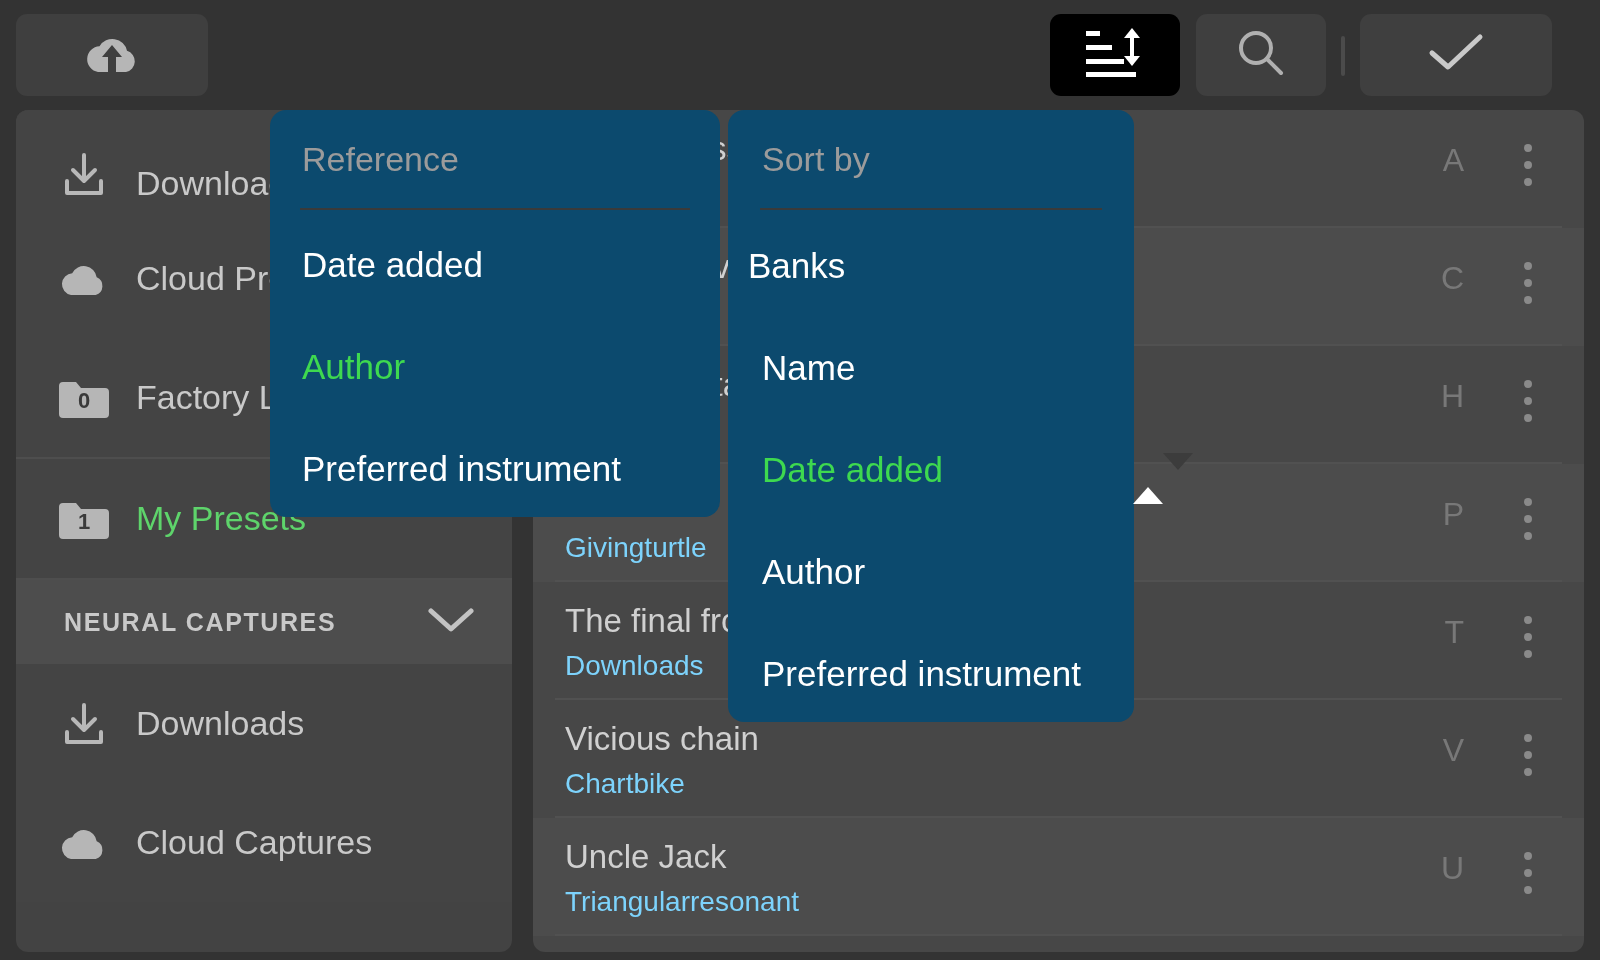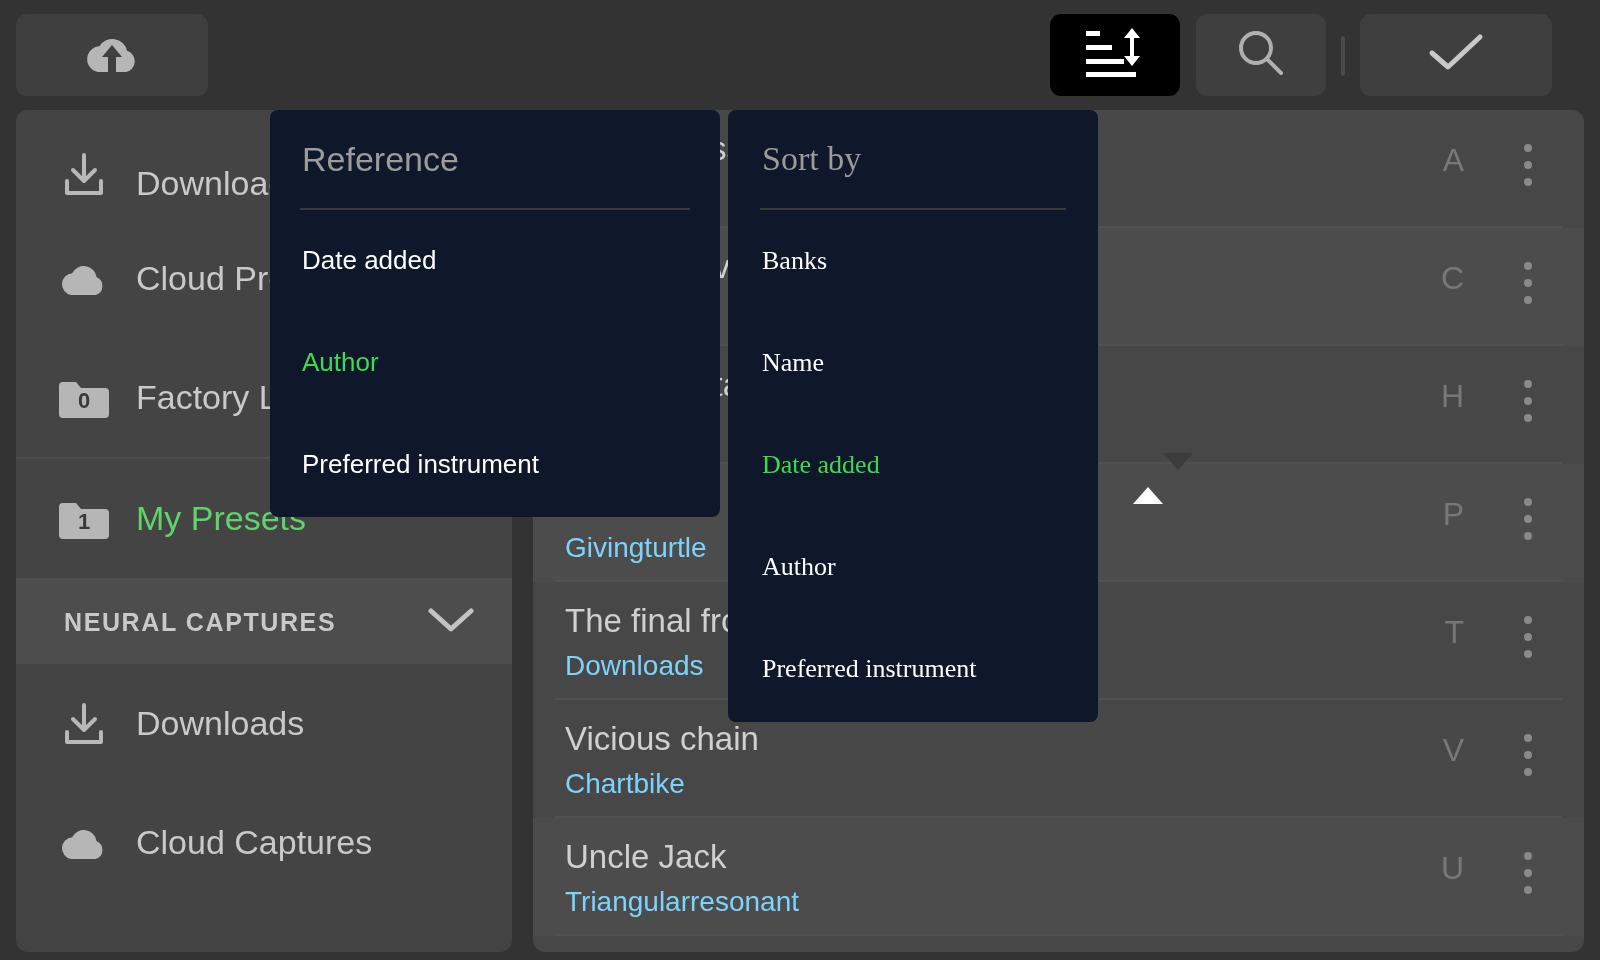--- a/index.html
+++ b/index.html
@@ -63,26 +63,26 @@
   .list-row{position:relative;height:118px;box-sizing:border-box;}
   .list-row.alt{background:#4c4c4c;}
   .lr-name{position:absolute;left:32px;top:20px;font-size:33px;color:#d0d0d0;white-space:nowrap;}
   .lr-auth{position:absolute;left:32px;top:68px;font-size:28px;color:#7dd3fc;white-space:nowrap;}
   .lr-letter{position:absolute;right:120px;top:32px;font-size:32px;color:#787878;}
   .lr-kebab{position:absolute;right:52px;top:34px;width:8px;}
   .lr-kebab i{display:block;width:8px;height:8px;border-radius:50%;background:#8a8a8a;margin-bottom:9px;}
   .row-sep{position:absolute;left:22px;right:22px;bottom:0;height:2px;background:#515151;}
 
   
-  .menu{position:absolute;background:#0f172a;border-radius:8px;z-index:40;}
+  .menu{position:absolute;background:#0c4a6e;border-radius:16px;z-index:40;}
   #menu-reference{left:270px;top:110px;width:450px;height:407px;}
-  #menu-sortby{left:728px;top:110px;width:370px;height:612px;font-family:Liberation Serif, serif;}
+  #menu-sortby{left:728px;top:110px;width:406px;height:612px;}
   .menu-title{font-size:34px;color:#9b9b9b;}
   .menu-rule{height:2px;background:#3a3a3a;}
-  .menu-item{font-size:26px;color:#ffffff;white-space:nowrap;position:relative;}
+  .menu-item{font-size:35px;color:#ffffff;white-space:nowrap;position:relative;}
   .menu-item.sel{color:#3ed94f;}
   .sort-arrows{position:absolute;top:50%;transform:translateY(-50%);width:30px;}
   .tri{width:0;height:0;border-left:15px solid transparent;border-right:15px solid transparent;}
   .tri.up{border-bottom:17px solid #ffffff;margin-bottom:7px;}
   .tri.down{border-top:17px solid #3c3c3c;}
 </style>
 </head>
 <body>
 
 <div id="toolbar">
@@ -312,21 +312,21 @@
   <div class="menu-rule" style="position:absolute;left:30px;right:30px;top:98px;"></div>
   <div class="menu-item" style="position:absolute;left:32px;top:135px;">Date added</div>
   <div class="menu-item sel" style="position:absolute;left:32px;top:237px;">Author</div>
   <div class="menu-item" style="position:absolute;left:32px;top:339px;">Preferred instrument</div>
 </div>
 
 <div class="menu" id="menu-sortby">
   <div class="menu-title" style="position:absolute;left:34px;top:30px;">Sort by</div>
   <div class="menu-rule" style="position:absolute;left:32px;right:32px;top:98px;"></div>
 
-  <div class="menu-item" style="position:absolute;left:34px;top:136px;">Banks</div>
+  <div class="menu-item" style="position:absolute;left:20px;top:136px;">Banks</div>
   <div class="menu-item" style="position:absolute;left:34px;top:238px;">Name</div>
 
   <div class="menu-item sel" style="position:absolute;left:34px;top:340px;">Date added</div>
   <div class="sort-arrows" style="left:405px;top:360px;transform:none;">
     <span class="tri up"></span>
     <span class="tri down"></span>
   </div>
 
   <div class="menu-item" style="position:absolute;left:34px;top:442px;">Author</div>
   <div class="menu-item" style="position:absolute;left:34px;top:544px;">Preferred instrument</div>

